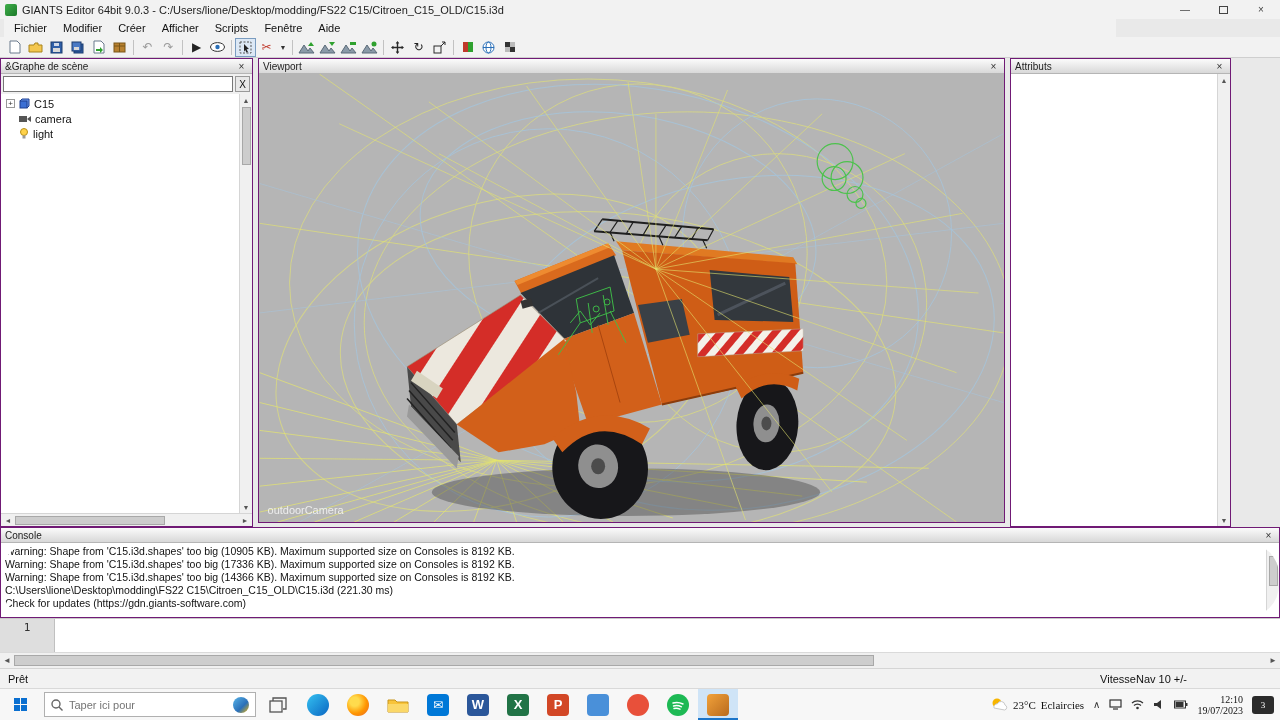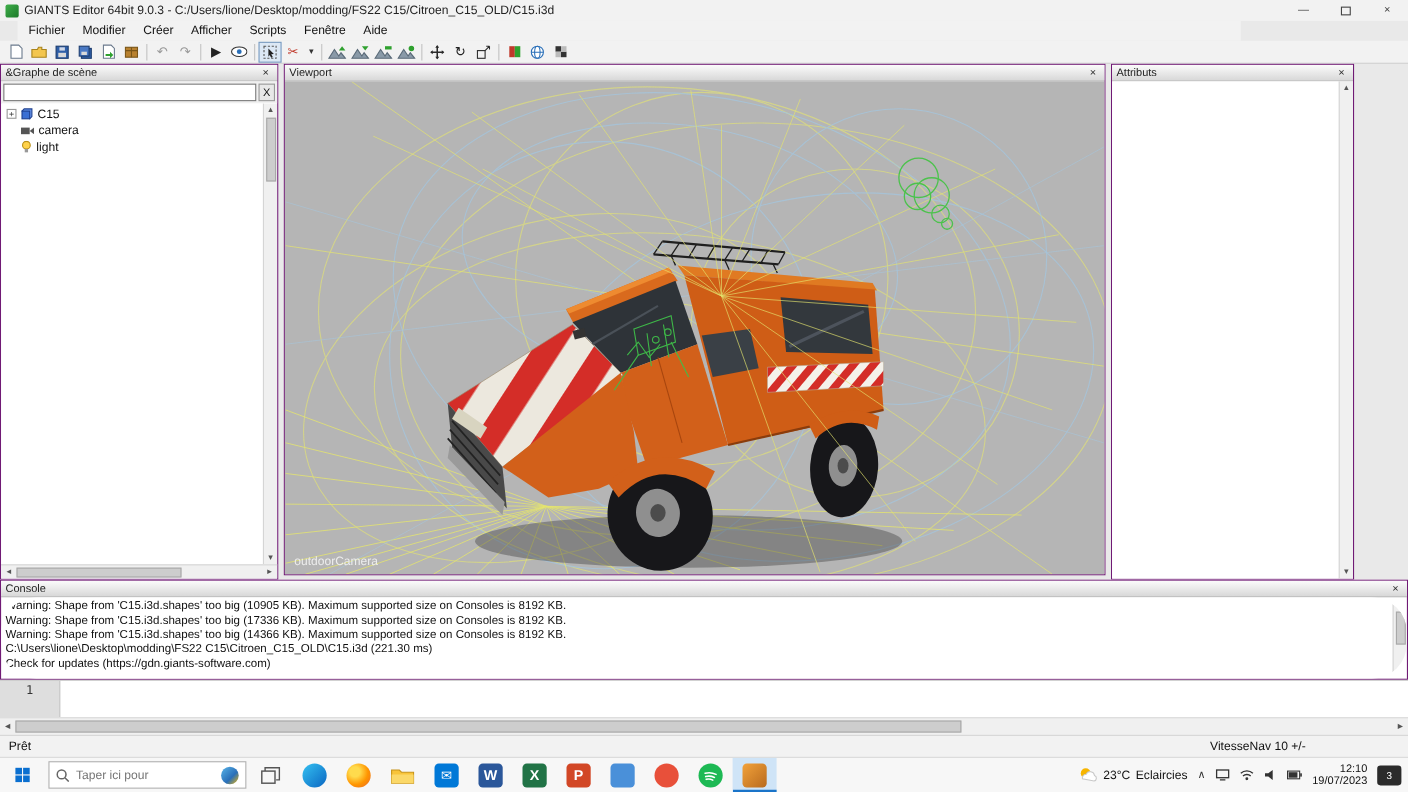--- a/index.html
+++ b/index.html
@@ -8,21 +8,21 @@
   .app { position:relative; width:1280px; height:720px; background:#e9e9e9; }
 
   
   .titlebar { position:absolute; top:0; left:0; width:1280px; height:19px; background:#f2f2f2; display:flex; align-items:center; padding-left:5px; }
   .app-icon { width:12px; height:12px; border-radius:2px; background:linear-gradient(135deg,#3fae4a,#1c7a2a); margin-right:5px; }
   .title-text { flex:1; font-size:11px; color:#222; white-space:nowrap; overflow:hidden; }
   .win-btn { width:38px; height:19px; display:flex; align-items:center; justify-content:center; font-size:10px; color:#444; }
   .max-box { width:9px; height:8px; border:1px solid #444; }
 
   
-  .menubar { position:absolute; top:19px; left:16px; width:1112px; height:18px; background:#f2f2f2; display:flex; align-items:center; padding-left:2px; }
+  .menubar { position:absolute; top:19px; left:4px; width:1112px; height:18px; background:#f2f2f2; display:flex; align-items:center; padding-left:2px; }
   .menu-item { padding:2px 8px; }
 
   
   .toolbar { position:absolute; top:37px; left:0; width:1280px; height:21px; background:#f2f2f2; border-bottom:1px solid #cfcfcf; display:flex; align-items:center; padding-left:4px; }
   .tb-btn { width:21px; height:19px; display:flex; align-items:center; justify-content:center; border:1px solid transparent; font-size:12px; color:#222; }
   .tb-btn svg { display:block; }
   .tb-btn.active { border:1px solid #7a9cc0; background:#dce8f5; }
   .tb-btn.dis { color:#9a9a9a; }
   .tb-sep { width:1px; height:15px; background:#c2c2c2; margin:0 3px; }
   .tb-dd { width:12px; font-size:7px; color:#333; }
@@ -75,37 +75,37 @@
 
   
   .statusbar { position:absolute; top:668px; left:0; width:1280px; height:20px; background:#f2f2f2; border-top:1px solid #d5d5d5; display:flex; align-items:center; padding:0 8px; }
   .status-right { margin-left:auto; margin-right:85px; }
 
   
   .taskbar { position:absolute; top:688px; left:0; width:1280px; height:32px; background:#f7f7f7; border-top:1px solid #d9d9d9; display:flex; align-items:stretch; }
   .start-btn { width:42px; display:flex; align-items:center; justify-content:center; }
   .win-logo { width:14px; height:14px; display:grid; grid-template-columns:6px 6px; grid-template-rows:6px 6px; gap:1px; }
   .win-logo div { background:#0a6fd0; }
-  .tb-search { width:180px; margin:3px 2px; background:#fff; border:1px solid #b0b0b0; display:flex; align-items:center; padding:0 6px; gap:6px; }
+  .tb-search { width:212px; margin:3px 2px; background:#fff; border:1px solid #b0b0b0; display:flex; align-items:center; padding:0 6px; gap:6px; }
   .tb-search input { border:none; outline:none; flex:1; font-size:11px; color:#555; font-family:inherit; min-width:0; background:transparent; }
   .sh-circle { width:16px; height:16px; border-radius:50%; background:linear-gradient(135deg,#58b4e8,#2a6fb8 60%,#f2b705); flex:0 0 16px; }
   .task-icon { width:40px; display:flex; align-items:center; justify-content:center; }
   .task-icon.active { background:#cfe4f7; box-shadow:inset 0 -2px 0 #1a74c9; }
   .ai { width:22px; height:22px; border-radius:4px; display:flex; align-items:center; justify-content:center; color:#fff; font-weight:bold; font-size:13px; }
   .ai-edge { background:linear-gradient(135deg,#35c1f1,#0a66c2); border-radius:50%; }
   .ai-firefox { background:radial-gradient(circle at 35% 35%,#ffdb4d 0 22%,#ff9500 58%,#e6642e 100%); border-radius:50%; }
   .ai-mail { background:#0078d7; font-size:12px; }
   .ai-word { background:#2b579a; }
   .ai-excel { background:#217346; }
   .ai-ppt { background:#d24726; }
   .ai-blue { background:#4a90d9; }
   .ai-red { background:#e8503a; border-radius:50%; }
   .ai-spotify { background:#1db954; border-radius:50%; }
   .ai-giants { background:linear-gradient(135deg,#f2a23a,#b86a1e); }
-  .tray { margin-left:auto; display:flex; align-items:center; gap:9px; padding:0 6px; }
+  .tray { margin-left:auto; display:flex; align-items:center; gap:9px; padding:0 6px;font-family:Liberation Serif, serif; }
   .weather { display:flex; align-items:center; gap:5px; }
   .tray-ic { color:#333; font-size:10px; display:flex; align-items:center; }
   .clock { text-align:right; font-size:10px; line-height:11px; }
   .notif { position:relative; width:22px; height:18px; background:#2b2b2b; border-radius:3px; color:#fff; font-size:9px; display:flex; align-items:center; justify-content:center; }
 </style>
 </head>
 <body>
 
 <div class="app">
 

